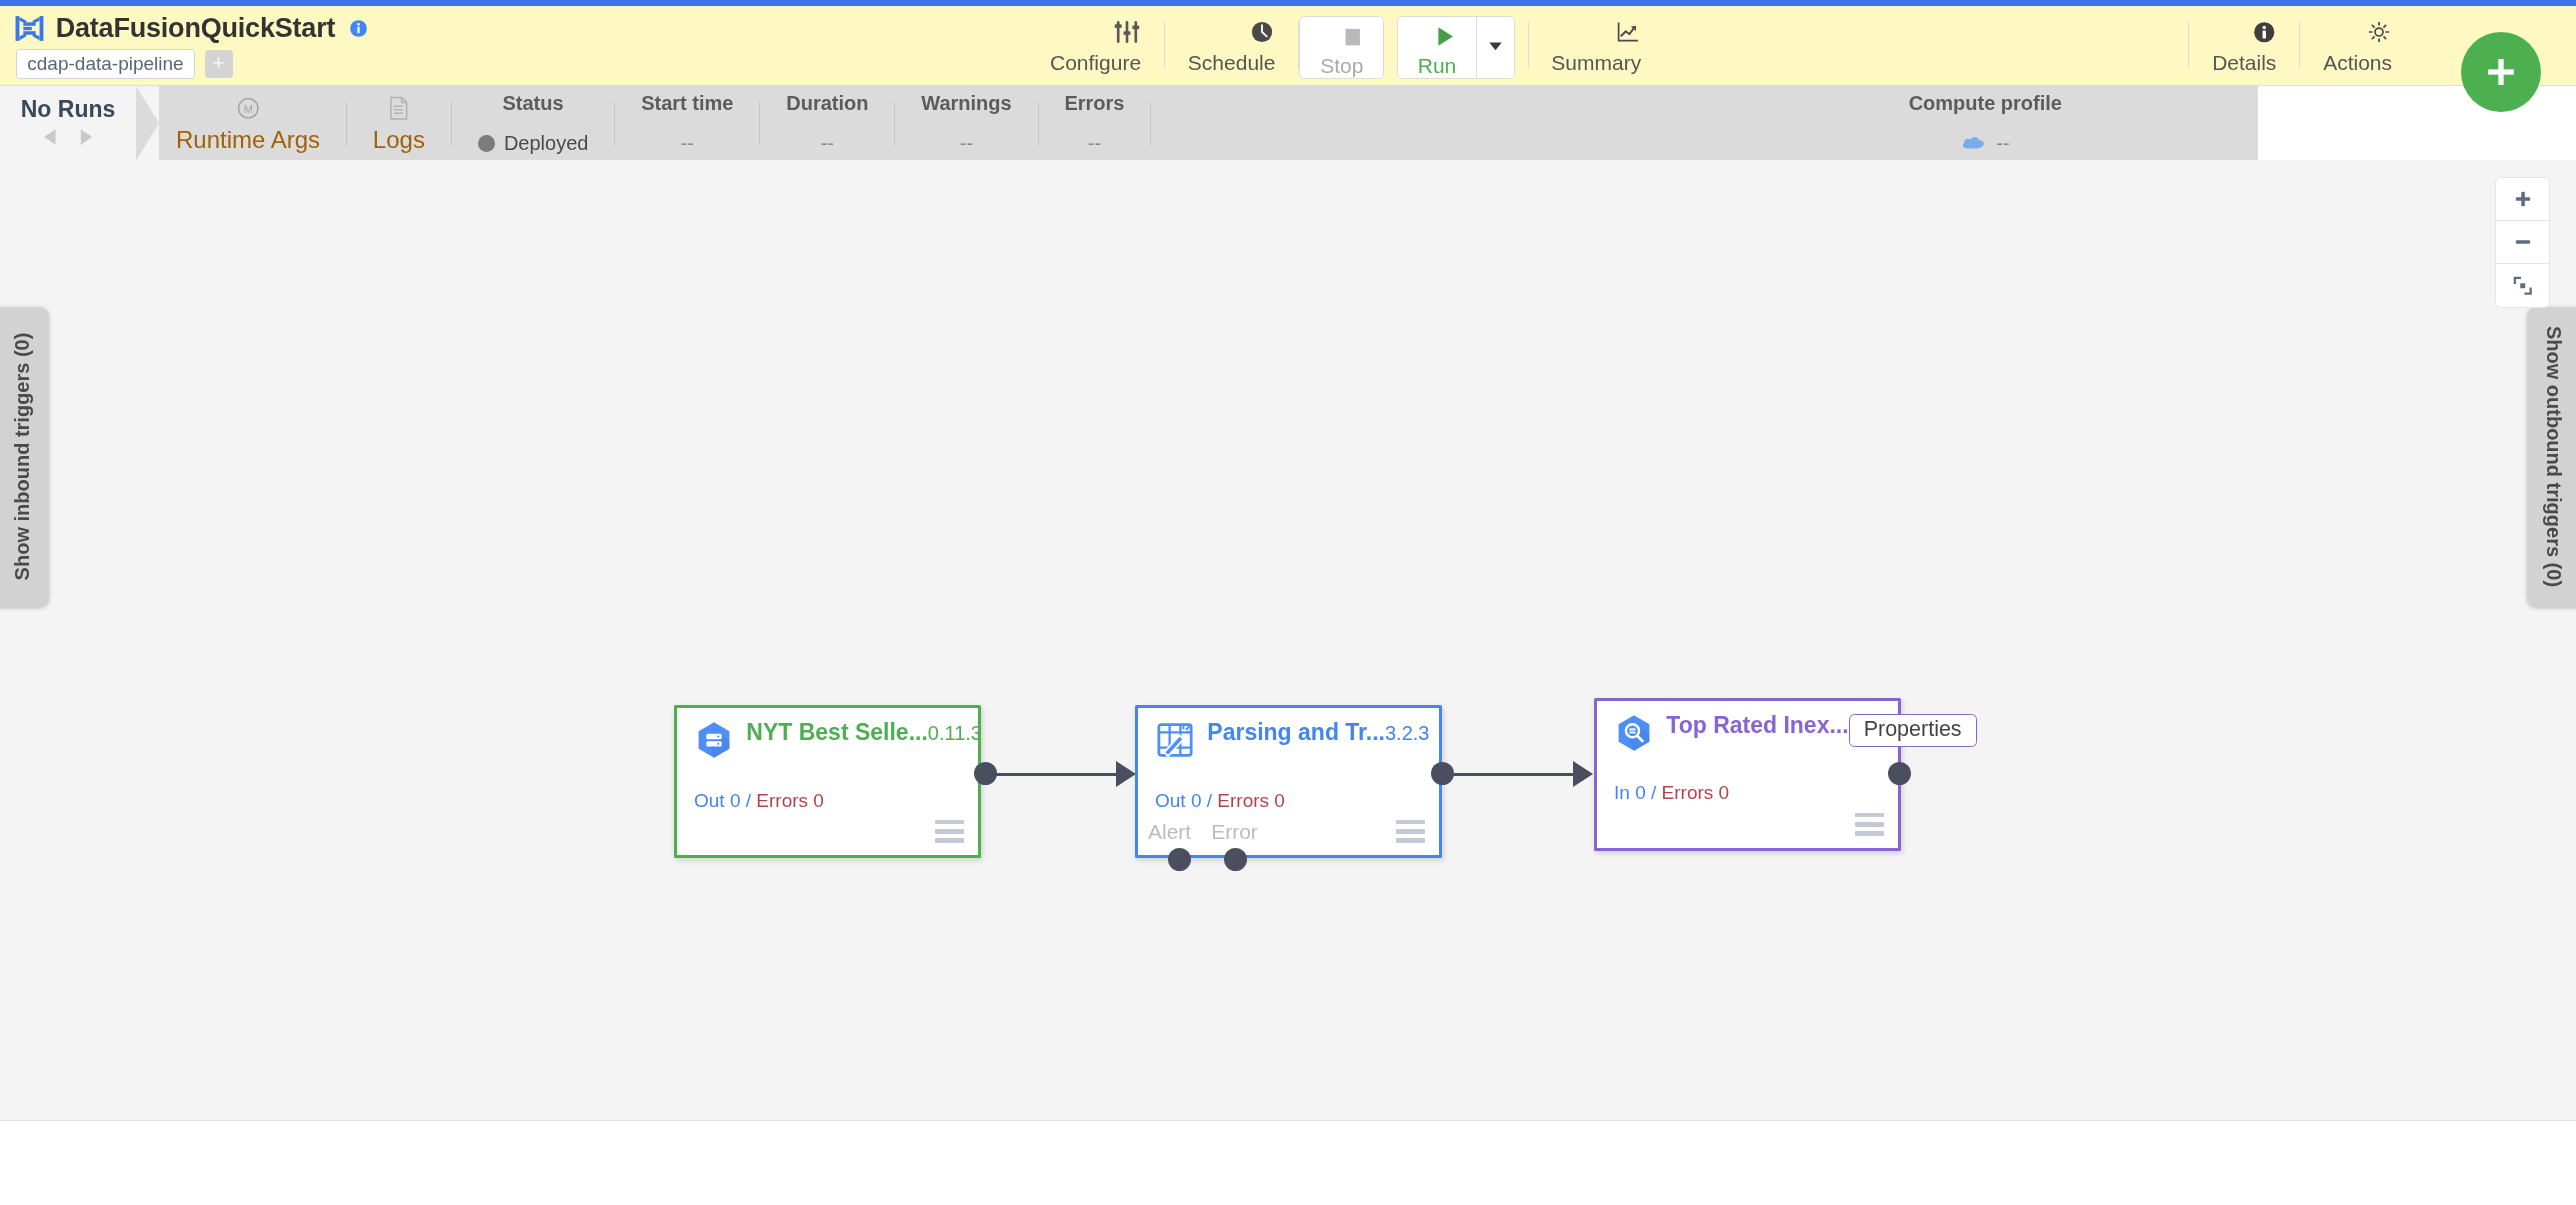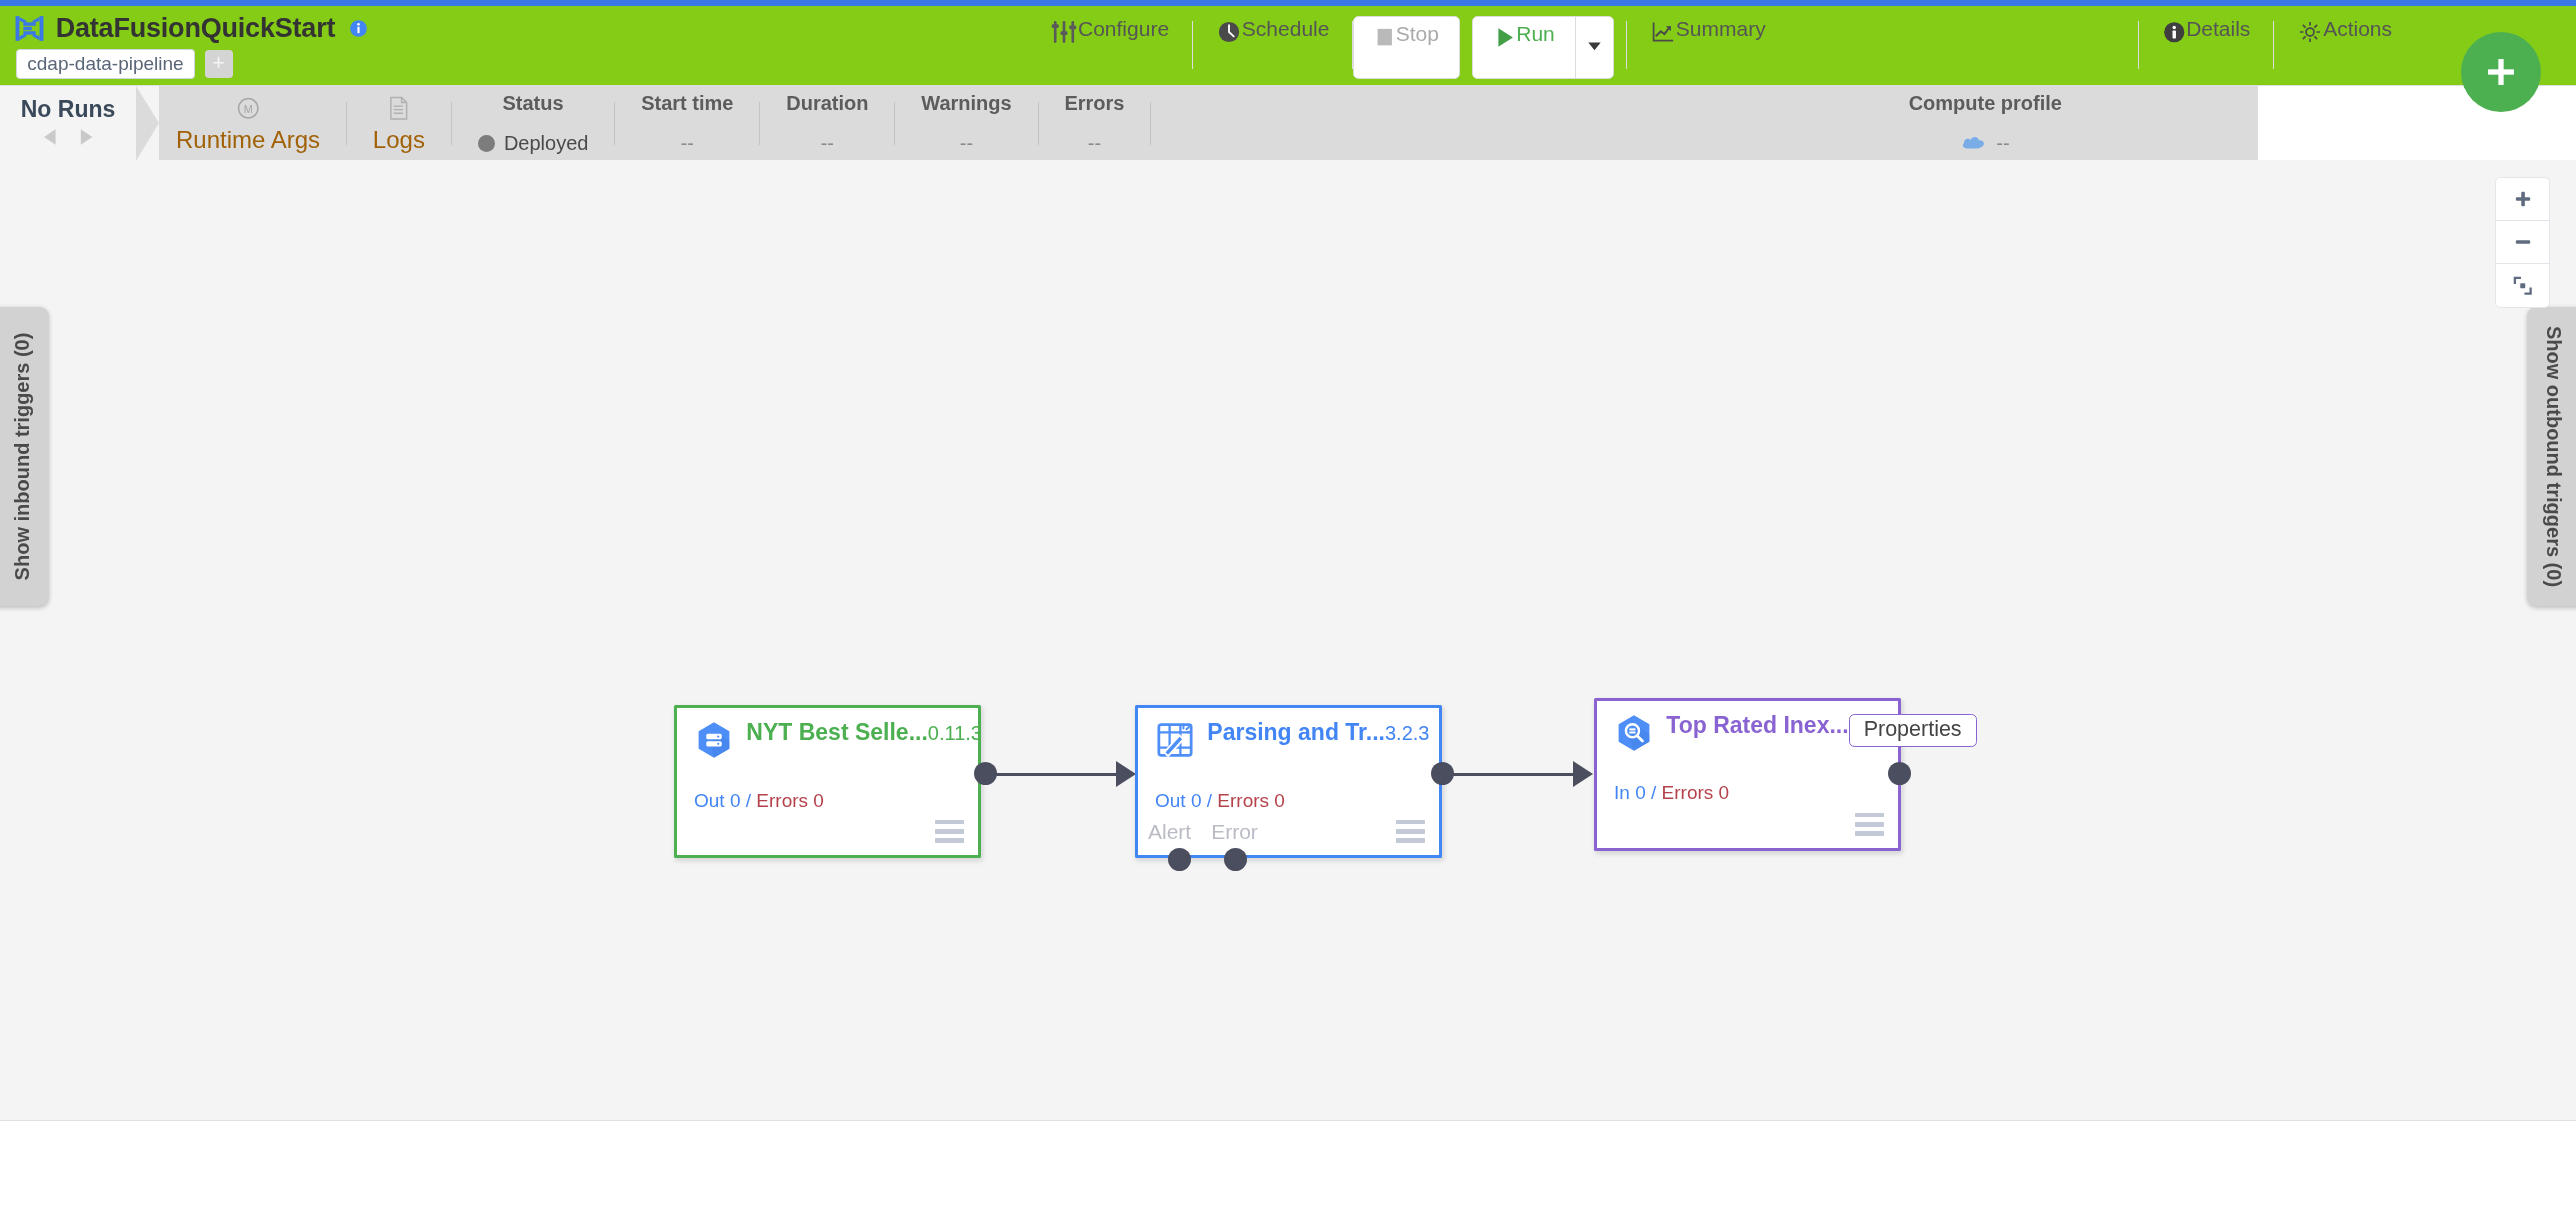--- a/index.html
+++ b/index.html
@@ -12,21 +12,21 @@
 
   
   .top-strip {
     position: absolute; left: 0; top: 0; width: 2576px; height: 6.1px;
     background: #3b78e7;
   }
 
   
   .header {
     position: absolute; left: 0; top: 6.1px; width: 2576px; height: 80px;
-    background: #84cc16;
+    background: #fef9c3;
     border-bottom: 0.8px solid #dddddd;
   }
 
   .brand-block { position: absolute; left: 14px; top: 4.6px; }
   .brand-row { display: flex; align-items: center; gap: 10.7px; height: 35px; }
   .brand-logo { width: 31px; height: 31px; flex: 0 0 31px; }
   .brand-title {
     font-size: 27px; font-weight: bold; color: #333333;
     letter-spacing: -0.2px; white-space: nowrap;
   }
@@ -41,21 +41,21 @@
   }
   .tag-add-btn {
     width: 28px; height: 28px; border-radius: 3.8px; background: #d4d4d4;
     color: #f4f4f4; font-size: 21.5px; line-height: 26px; text-align: center;
     font-weight: 300;
   }
 
   
   .tb-group { position: absolute; top: 6.1px; display: flex; align-items: flex-start; height: 74px; }
   .tb-item {
-    display: flex; flex-direction: row; align-items: flex-start;
+    display: flex; flex-direction: column; align-items: flex-end;
     justify-content: flex-start;
     padding: 3.1px 23px 0 23px; min-width: 54px;
   }
   .tb-icon { height: 34px; display: flex; align-items: center; justify-content: center; }
   .tb-label { font-size: 21px; color: #555555; margin-top: 1.5px; white-space: nowrap; }
   .tb-label.green { color: #4caf50; }
   .tb-label.grey  { color: #aaaaaa; }
   .tb-sep { width: 0.8px; height: 48px; background: #dddddd; margin-top: 9.2px; }
 
   .btn-box {

